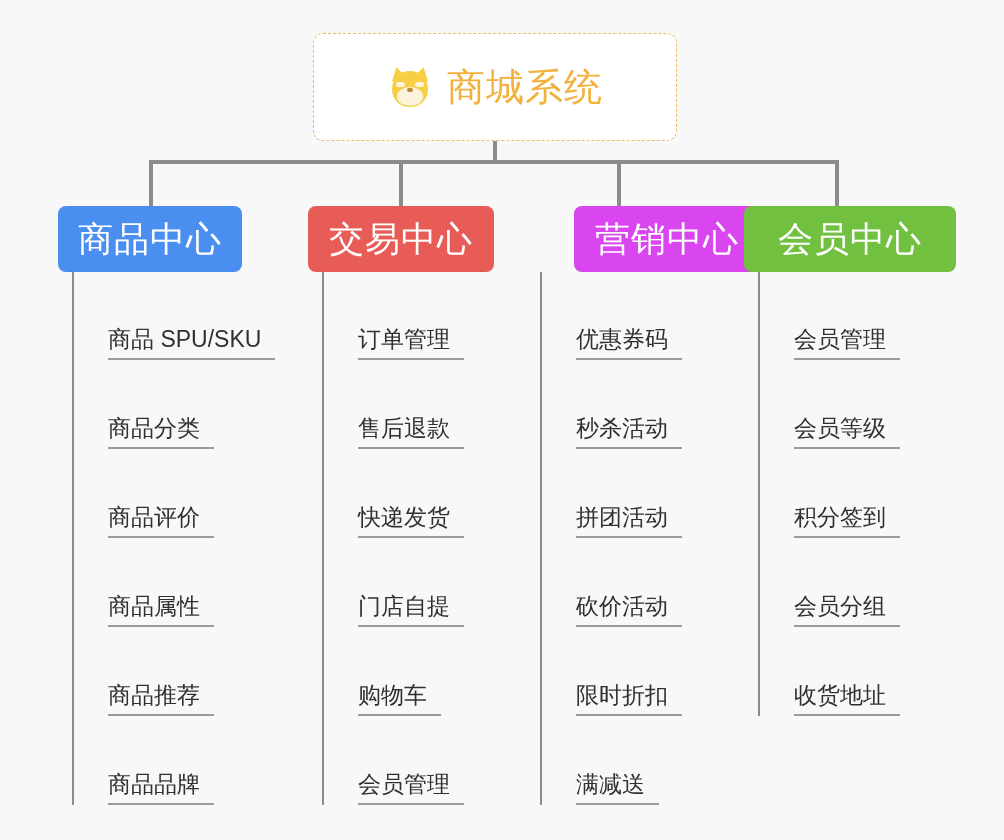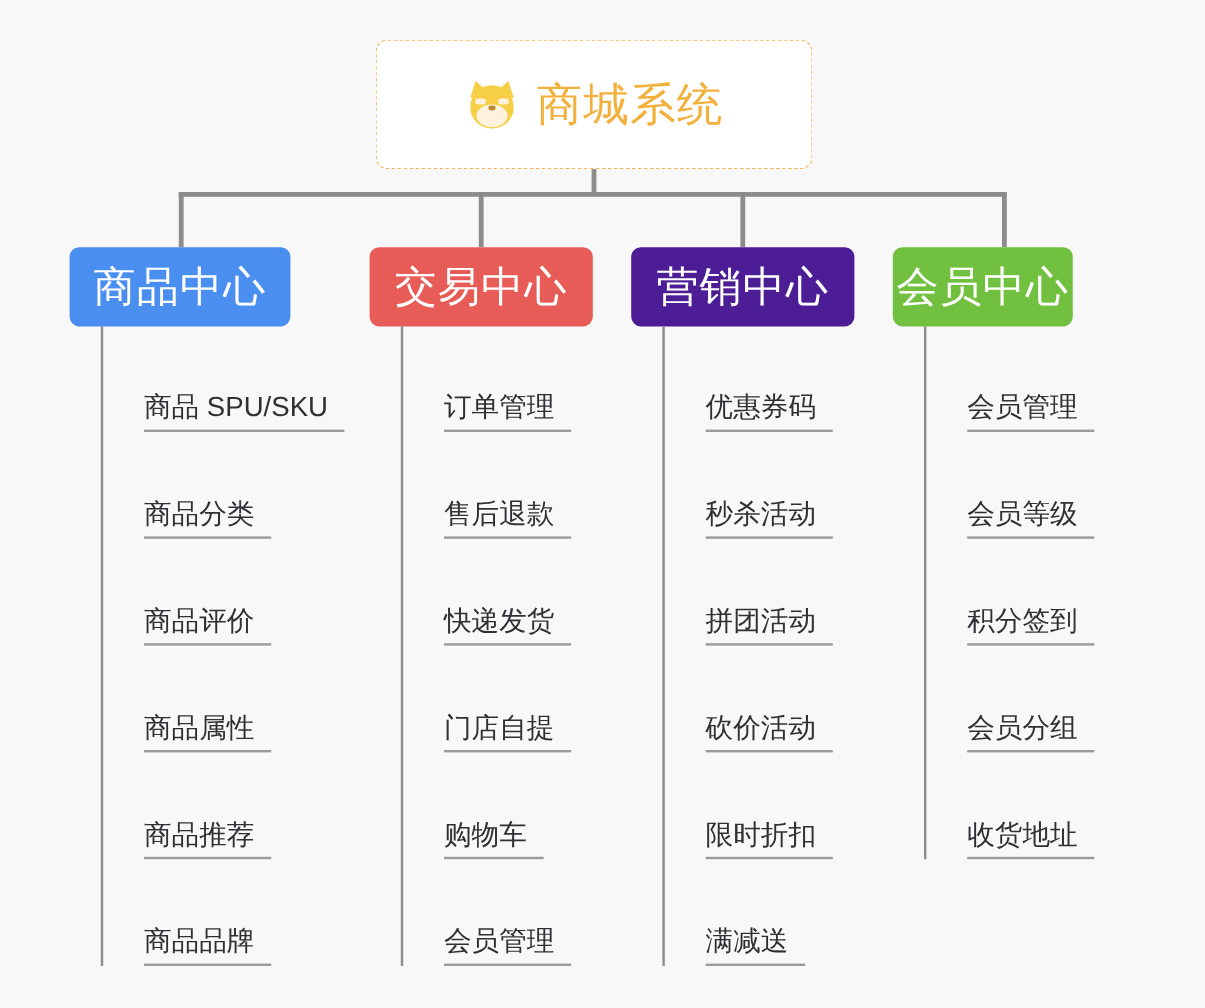--- a/index.html
+++ b/index.html
@@ -156,25 +156,25 @@
     display: flex;
     align-items: center;
     justify-content: center;
     color: #ffffff;
     font-size: 35px;
     letter-spacing: 1px;
   }
   .column.c0 .cat-header { width: 184px; }
   .column.c1 .cat-header { width: 186px; }
   .column.c2 .cat-header { width: 186px; }
-  .column.c3 .cat-header { width: 150px; }
+  .column.c3 .cat-header { width: 212px; }
 
   .branch {
     position: relative;
-    margin-left: 26px;
+    margin-left: 14px;
     padding-left: 0;
     border-left: 2px solid #8c8c8c;
     margin-top: 0;
   }
 
   .leaf {
     position: relative;
     height: 89px;
     box-sizing: border-box;
     display: flex;
@@ -269,21 +269,21 @@
         <div class="leaf">
           <span class="leaf-label">购物车</span>
         </div>
         <div class="leaf">
           <span class="leaf-label">会员管理</span>
         </div>
       </div>
     </div>
 
     <div class="column c2">
-      <div class="cat-header" style="background: #4c1d95;">
+      <div class="cat-header" style="background: #d946ef; margin-left: 48px;">
         <span>营销中心</span>
       </div>
       <div class="branch">
         <div class="leaf first">
           <span class="leaf-label">优惠券码</span>
         </div>
         <div class="leaf">
           <span class="leaf-label">秒杀活动</span>
         </div>
         <div class="leaf">

